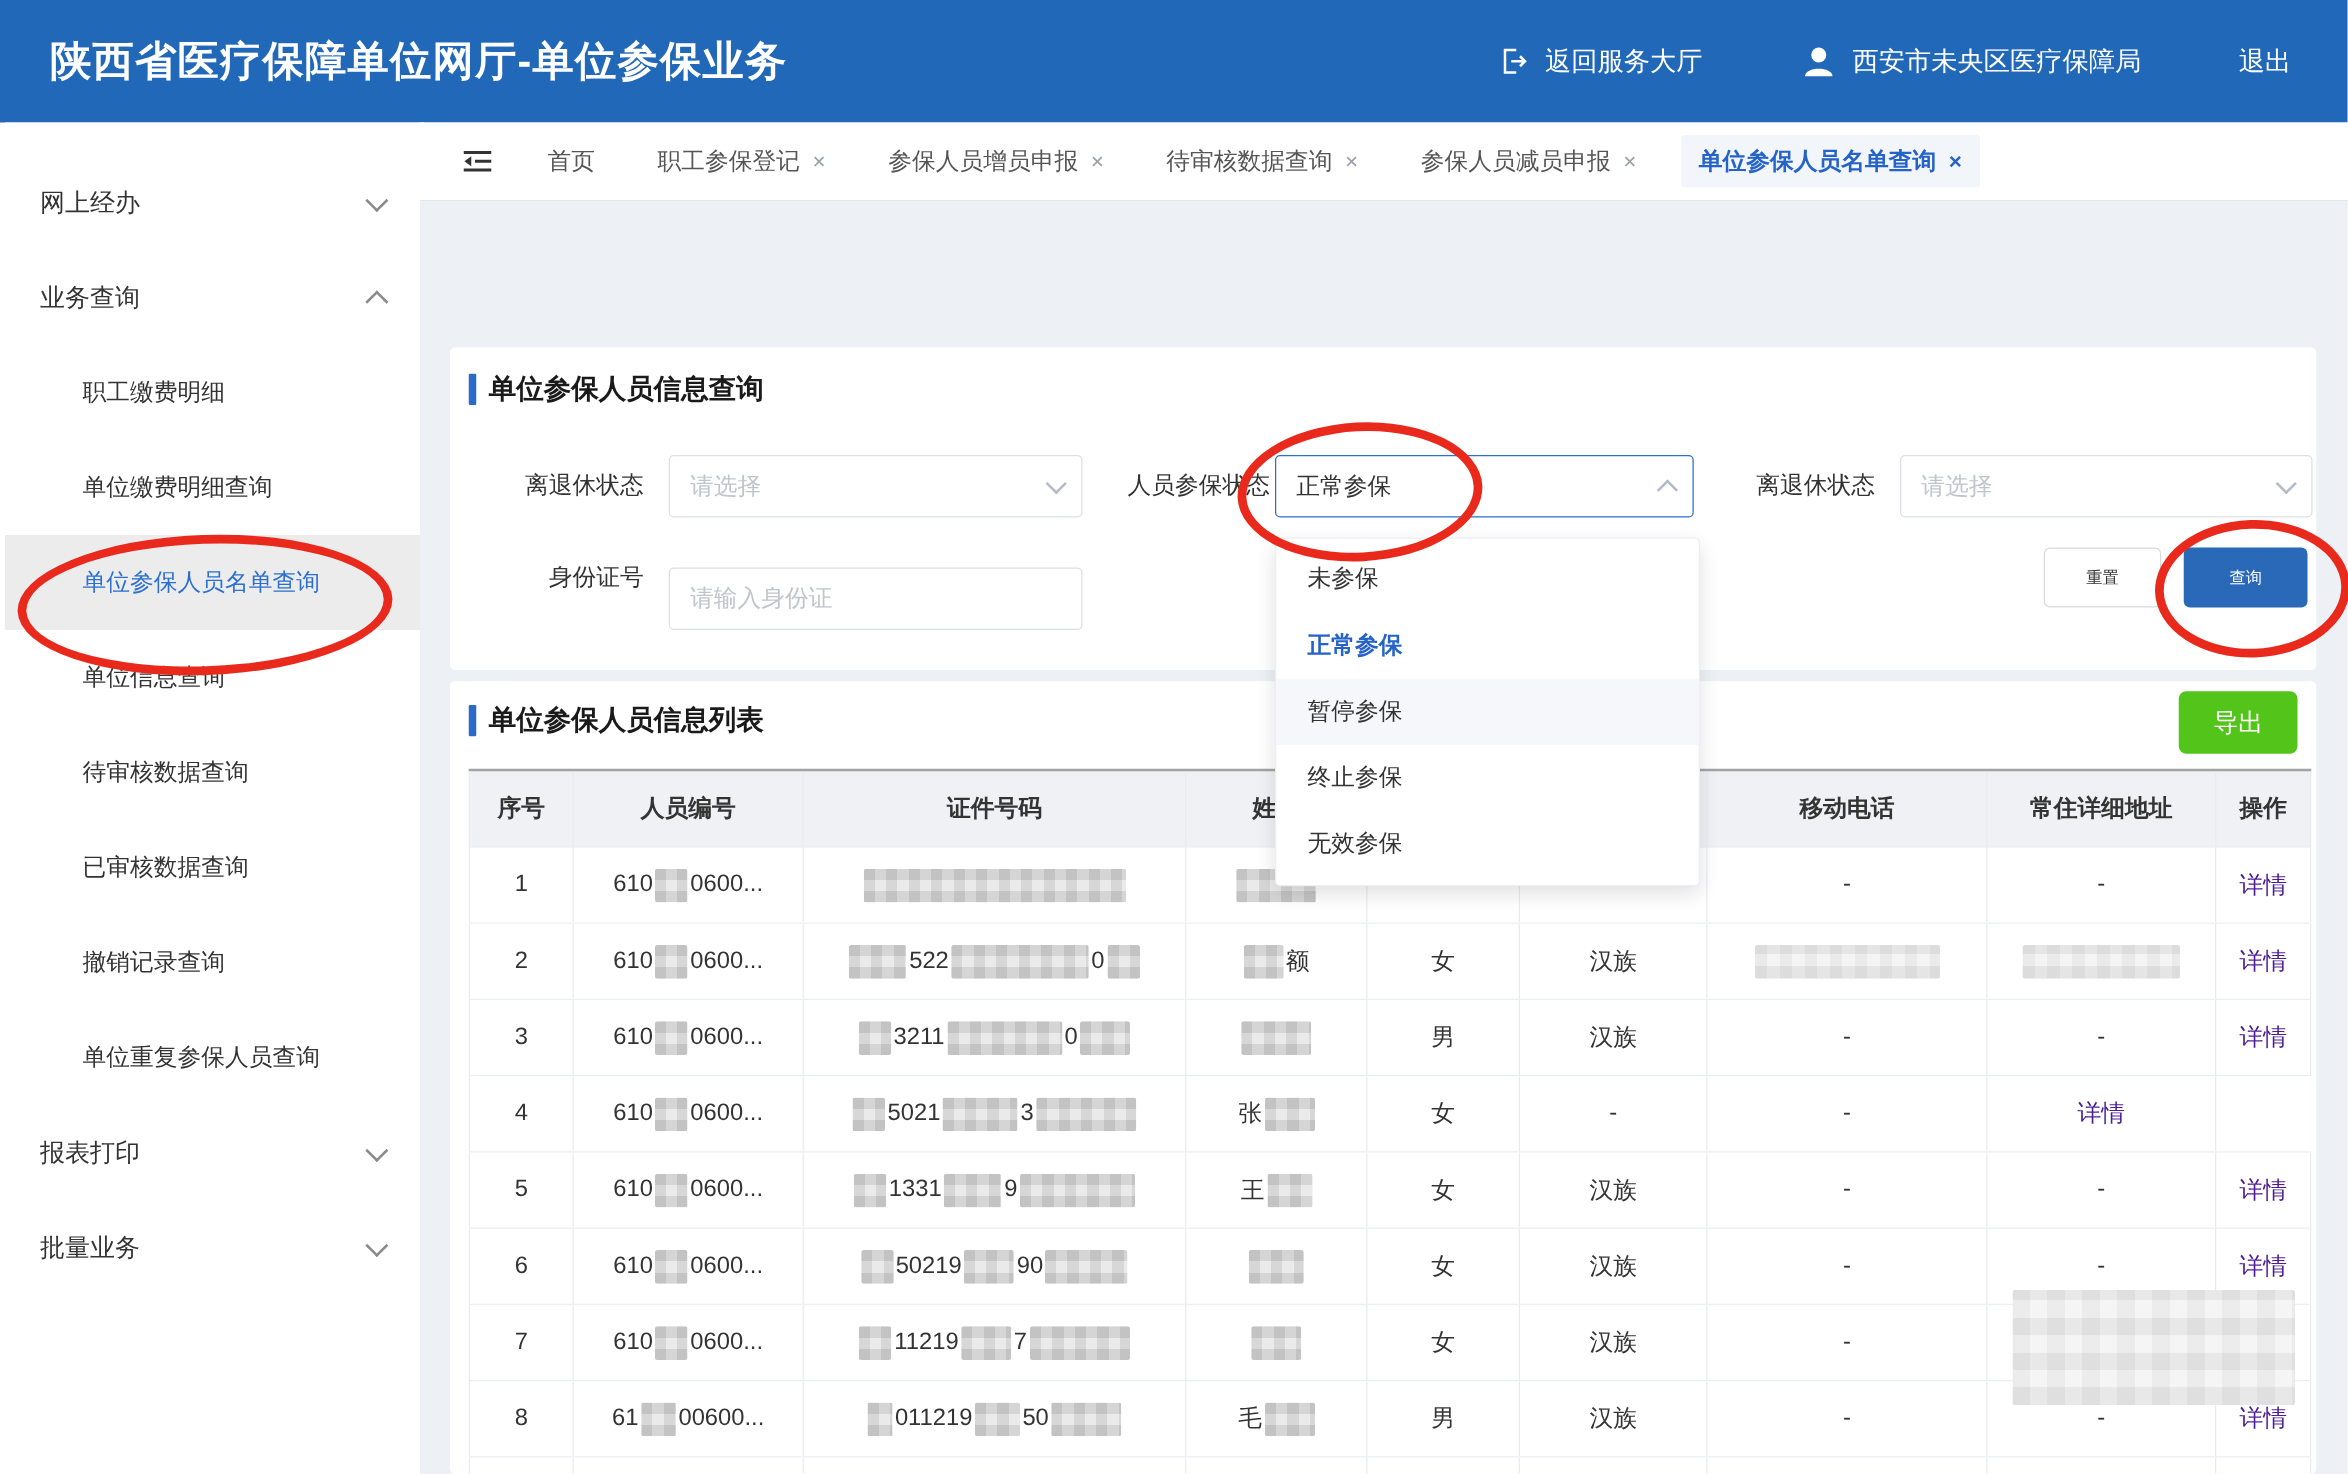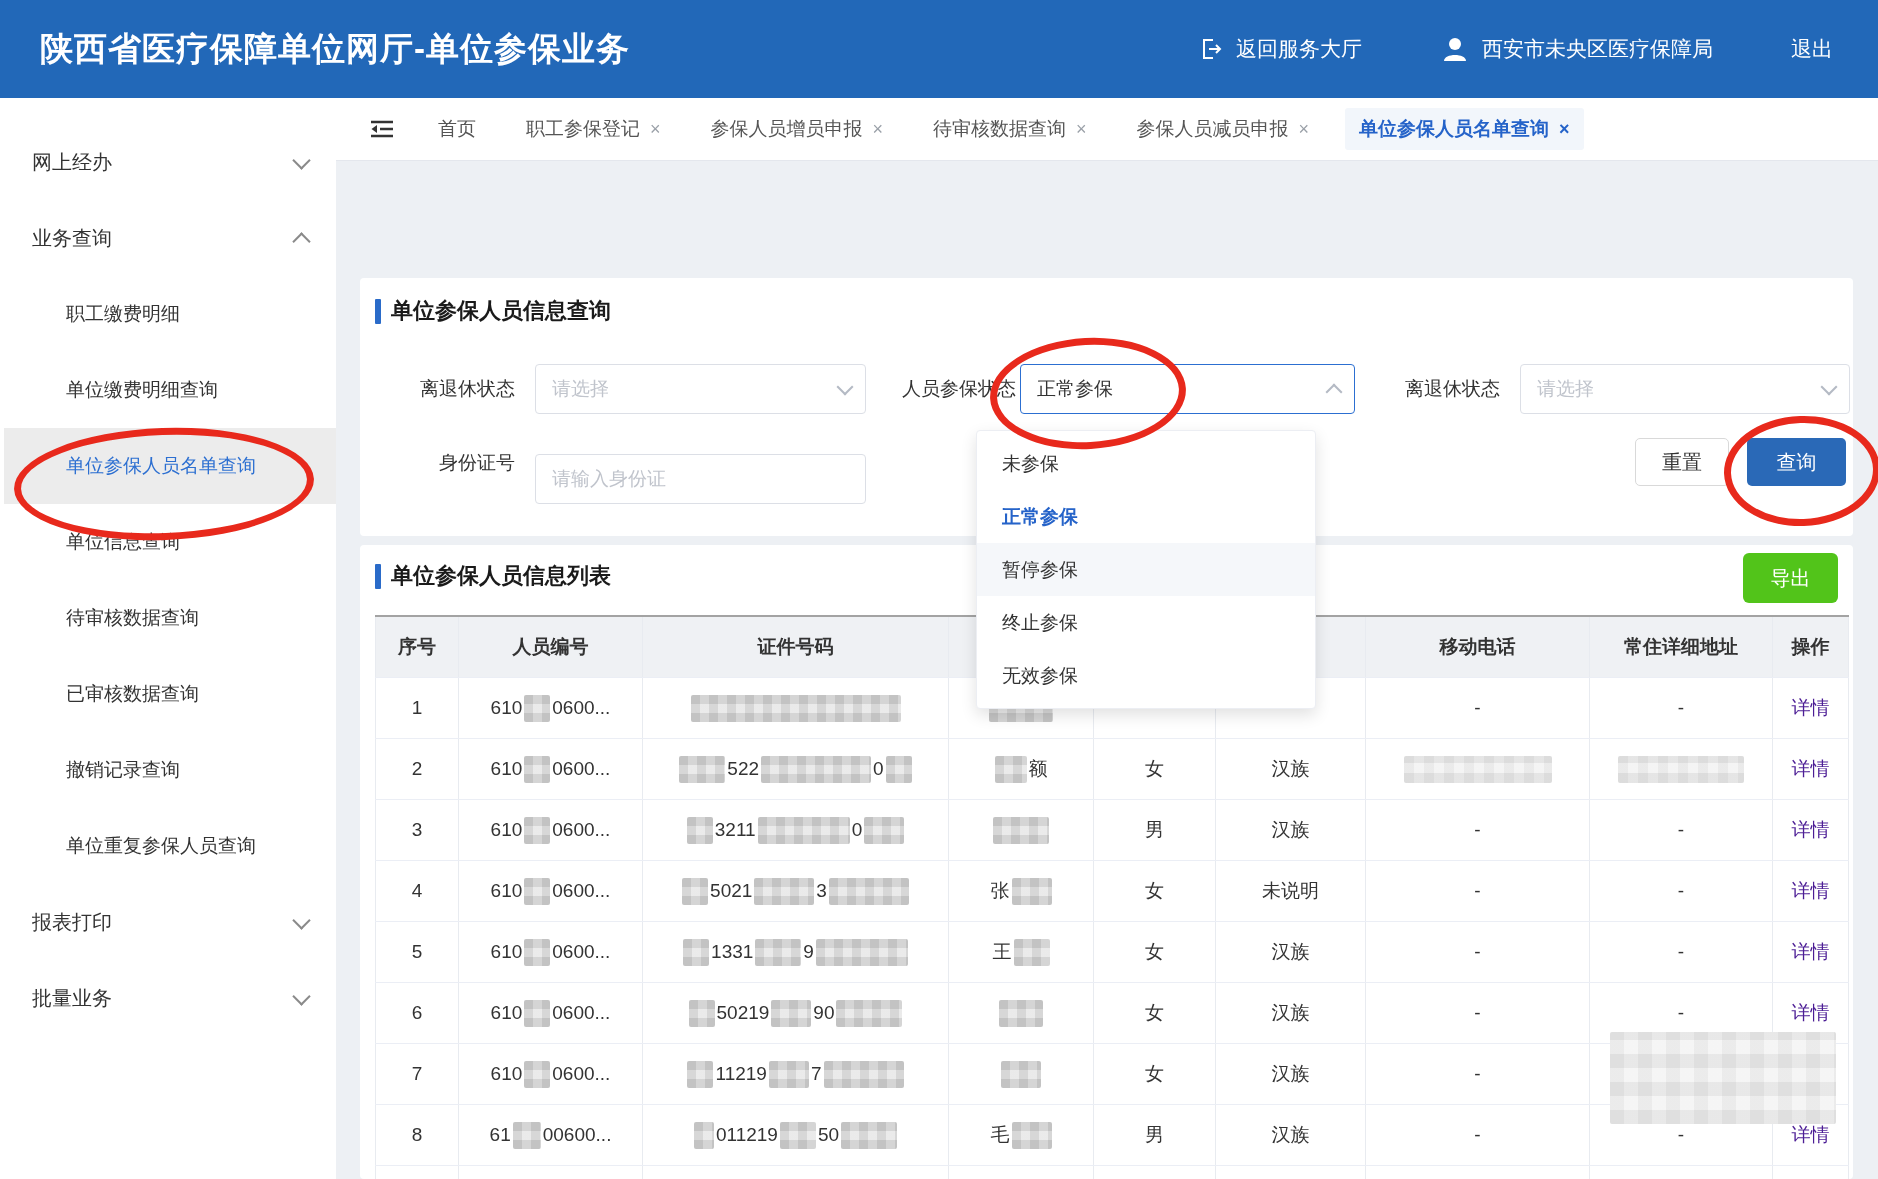--- a/index.html
+++ b/index.html
@@ -36,21 +36,21 @@
   .sec-bar{width:6px;height:25px;background:#2a6bc9;border-radius:1px;}
   
   .flabel{position:absolute;height:50px;line-height:50px;font-size:19px;color:#333;text-align:right;}
   .sel,.inp{position:absolute;height:50px;box-sizing:border-box;border:1px solid #dcdfe6;border-radius:4px;background:#fff;
     font-size:19px;display:flex;align-items:center;padding-left:16px;color:#333;cursor:pointer;}
   .ph{color:#c0c4cc;}
   .sel .schev{position:absolute;right:14px;width:10px;height:10px;border-right:2px solid #b4bac4;border-bottom:2px solid #b4bac4;}
   .schev.down{transform:rotate(45deg);margin-top:-5px;}
   .schev.up{transform:rotate(-135deg);margin-top:5px;}
   .sel.focus{border:1px solid #2c6fd1;}
-  .btn{position:absolute;height:48px;border-radius:5px;font-size:20px;display:flex;align-items:center;justify-content:center;cursor:pointer;box-sizing:border-box;}
+  .btn{position:absolute;height:48px;border-radius:5px;font-size:13px;display:flex;align-items:center;justify-content:center;cursor:pointer;box-sizing:border-box;}
   #btn-reset{left:1275px;top:160px;width:94px;background:#fff;border:1px solid #d9d9d9;color:#333;}
   #btn-search{left:1387px;top:160px;width:99px;background:#2a69b7;color:#fff;}
   #btn-export{position:absolute;right:15px;top:8px;width:95px;height:50px;background:#52c41a;color:#fff;font-size:20px;border-radius:6px;display:flex;align-items:center;justify-content:center;cursor:pointer;}
   
   #tbl{position:absolute;left:15px;top:70px;width:1474px;font-size:19px;}
   .trow{display:grid;grid-template-columns:84px 184px 306px 145px 122px 150px 224px 183px 76px;height:60px;border-bottom:1px solid #ebeef5;}
   .trow>div{display:flex;align-items:center;justify-content:center;border-right:1px solid #e8ebf0;overflow:hidden;gap:2px;}
   .trow>div:first-child{border-left:1px solid #e8ebf0;}
   .trow.head{background:#eff1f4;font-weight:700;border-top:2px solid #a3a3a3;}
   .link{color:#4c1d95;cursor:pointer;}
@@ -58,21 +58,21 @@
   .patch{display:inline-block;height:27px;border-radius:2px;background:
     repeating-linear-gradient(90deg, rgba(0,0,0,0.10) 0 9px, rgba(0,0,0,0.02) 9px 18px),
     repeating-linear-gradient(0deg,#d9d9d9 0 9px,#efefef 9px 18px);}
   .patch.lite{background:
     repeating-linear-gradient(90deg, rgba(0,0,0,0.05) 0 10px, rgba(0,0,0,0.01) 10px 20px),
     repeating-linear-gradient(0deg,#e8e8e8 0 10px,#f7f7f7 10px 20px);}
   #bigpatch{position:absolute;left:1610px;top:1032px;width:226px;height:92px;z-index:6;border-radius:2px;background:
     repeating-linear-gradient(90deg, rgba(0,0,0,0.05) 0 14px, rgba(0,0,0,0.01) 14px 28px),
     repeating-linear-gradient(0deg,#ebebeb 0 14px,#f8f8f8 14px 28px);}
   
-  #dropdown{position:absolute;left:976px;top:430px;width:338px;background:#fff;border:1px solid #eceef3;border-radius:4px;
+  #dropdown{position:absolute;left:1020px;top:430px;width:338px;background:#fff;border:1px solid #eceef3;border-radius:4px;
     box-shadow:0 6px 16px rgba(0,0,0,0.12);z-index:50;padding:6px 0;}
   .opt{height:53px;line-height:53px;padding-left:25px;font-size:19px;color:#333;cursor:pointer;}
   .opt.selected{color:#2563c9;font-weight:700;}
   .opt.hover{background:#f5f7fa;}
   
   .redcircle{position:absolute;border:7px solid #e8291c;border-radius:50%;z-index:100;pointer-events:none;}
   #rc1{left:14px;top:428px;width:286px;height:98px;transform:rotate(-2deg);}
   #rc2{left:990px;top:338px;width:182px;height:97px;transform:rotate(-3deg);}
   #rc3{left:1724px;top:416px;width:142px;height:96px;transform:rotate(-2deg);}
 </style>
@@ -321,21 +321,20 @@
           <span>5021</span>
           <span class="patch" style="width: 60px;"></span>
           <span>3</span>
           <span class="patch" style="width: 80px;"></span>
         </div>
         <div>
           <span>张</span>
           <span class="patch" style="width: 40px;"></span>
         </div>
         <div>女</div>
-        <div>未说明</div>
         <div>-</div>
         <div>-</div>
         <div>
           <span class="link">详情</span>
         </div>
       </div>
       <div class="trow">
         <div>5</div>
         <div>
           <span>610</span>

